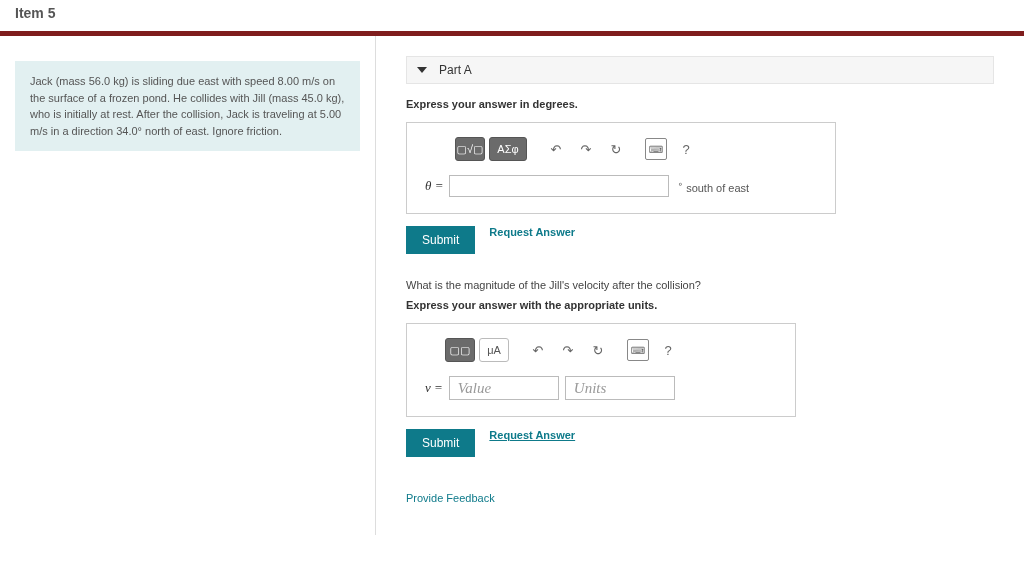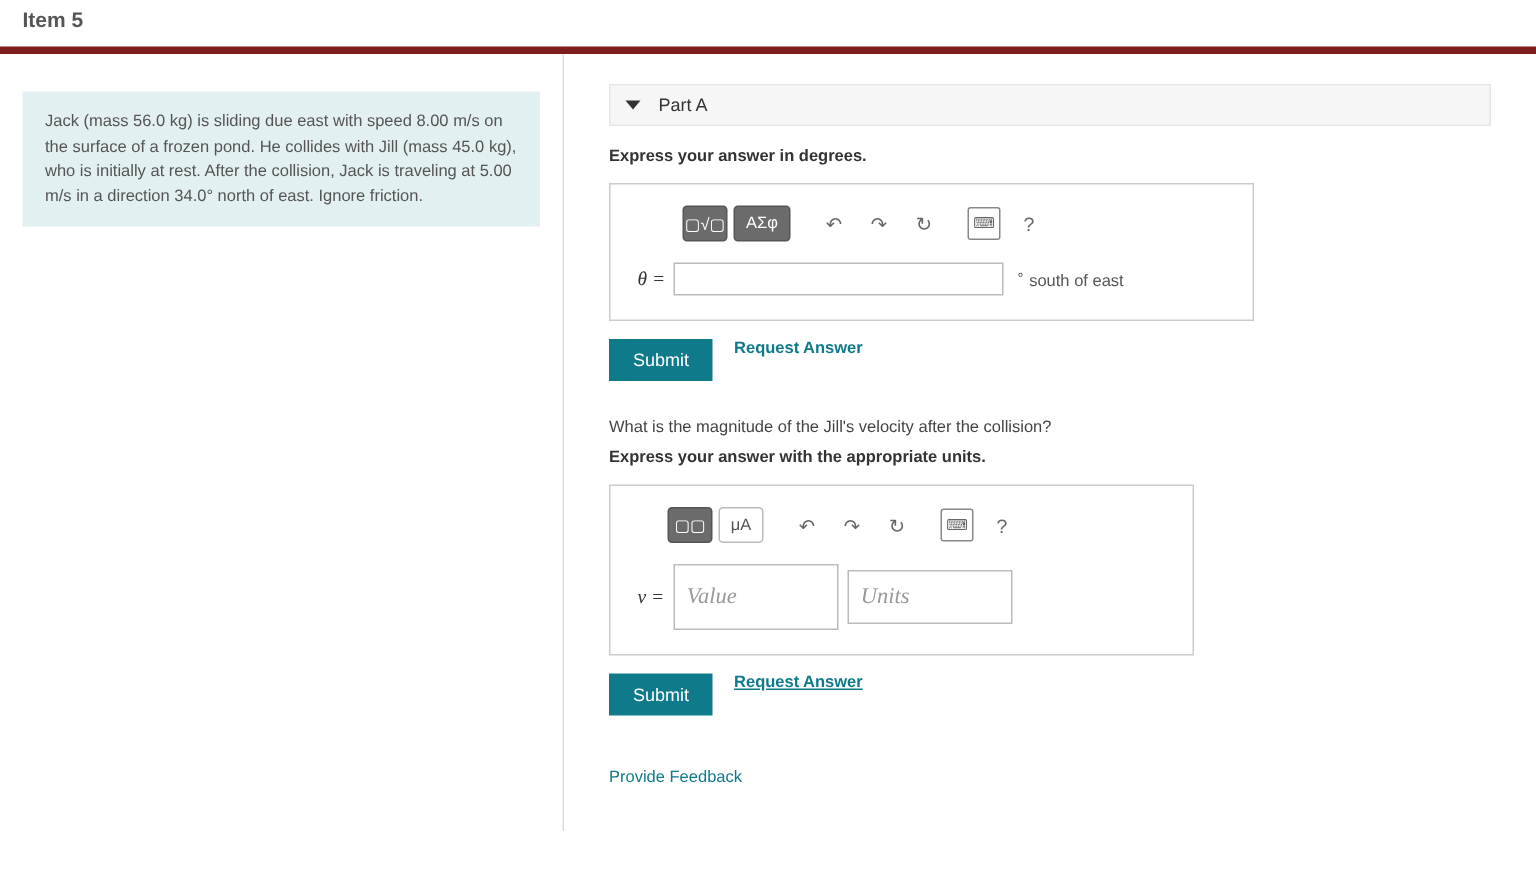--- a/index.html
+++ b/index.html
@@ -20,22 +20,22 @@
     .tool-btn { background: #6b6b6b; color: #fff; border: 1px solid #555; border-radius: 3px; width: 30px; height: 24px; display: inline-flex; align-items: center; justify-content: center; font-size: 11px; cursor: pointer; }
     .tool-btn.wide { width: 38px; }
     .tool-btn.light { background: #fff; color: #555; border: 1px solid #bbb; }
     .tool-icon { color: #666; width: 22px; height: 22px; display: inline-flex; align-items: center; justify-content: center; cursor: pointer; font-size: 13px; margin: 0 2px; }
     .input-row { display: flex; align-items: center; gap: 6px; }
     .var-label { font-style: italic; font-family: 'Times New Roman', serif; font-size: 13px; color: #333; }
     .answer-input { border: 1px solid #bbb; height: 22px; padding: 2px 6px; font-size: 12px; }
     .answer-input.val { width: 220px; }
     .unit-label { font-size: 11px; color: #555; }
     .deg-sup { font-size: 9px; vertical-align: super; margin-left: 2px; }
-    .units-input { border: 1px solid #bbb; height: 36px; width: 110px; padding: 2px 8px; font-style: italic; font-family: 'Times New Roman', serif; font-size: 15px; color: #999; display: flex; align-items: center; }
-    .value-input { border: 1px solid #bbb; height: 44px; width: 110px; padding: 2px 8px; font-style: italic; font-family: 'Times New Roman', serif; font-size: 15px; color: #999; display: flex; align-items: center; }
+    .units-input { border: 1px solid #bbb; height: 24px; width: 110px; padding: 2px 8px; font-style: italic; font-family: 'Times New Roman', serif; font-size: 15px; color: #999; display: flex; align-items: center; }
+    .value-input { border: 1px solid #bbb; height: 24px; width: 110px; padding: 2px 8px; font-style: italic; font-family: 'Times New Roman', serif; font-size: 15px; color: #999; display: flex; align-items: center; }
     .submit-row { margin-top: 12px; display: flex; gap: 14px; }
     .btn-submit { background: #0e7a8a; color: #fff; border: none; padding: 7px 16px; font-size: 12px; cursor: pointer; }
     .link-req { color: #0e7a8a; font-size: 11px; font-weight: bold; cursor: pointer; }
     .link-req.underline { text-decoration: underline; }
     .feedback-link { color: #0e7a8a; font-size: 11px; cursor: pointer; margin-top: 10px; display: inline-block; }
     .keyboard-icon { font-size: 10px; border: 1px solid #888; padding: 0 2px; border-radius: 2px; }
   </style>
 </head>
 <body>
 

